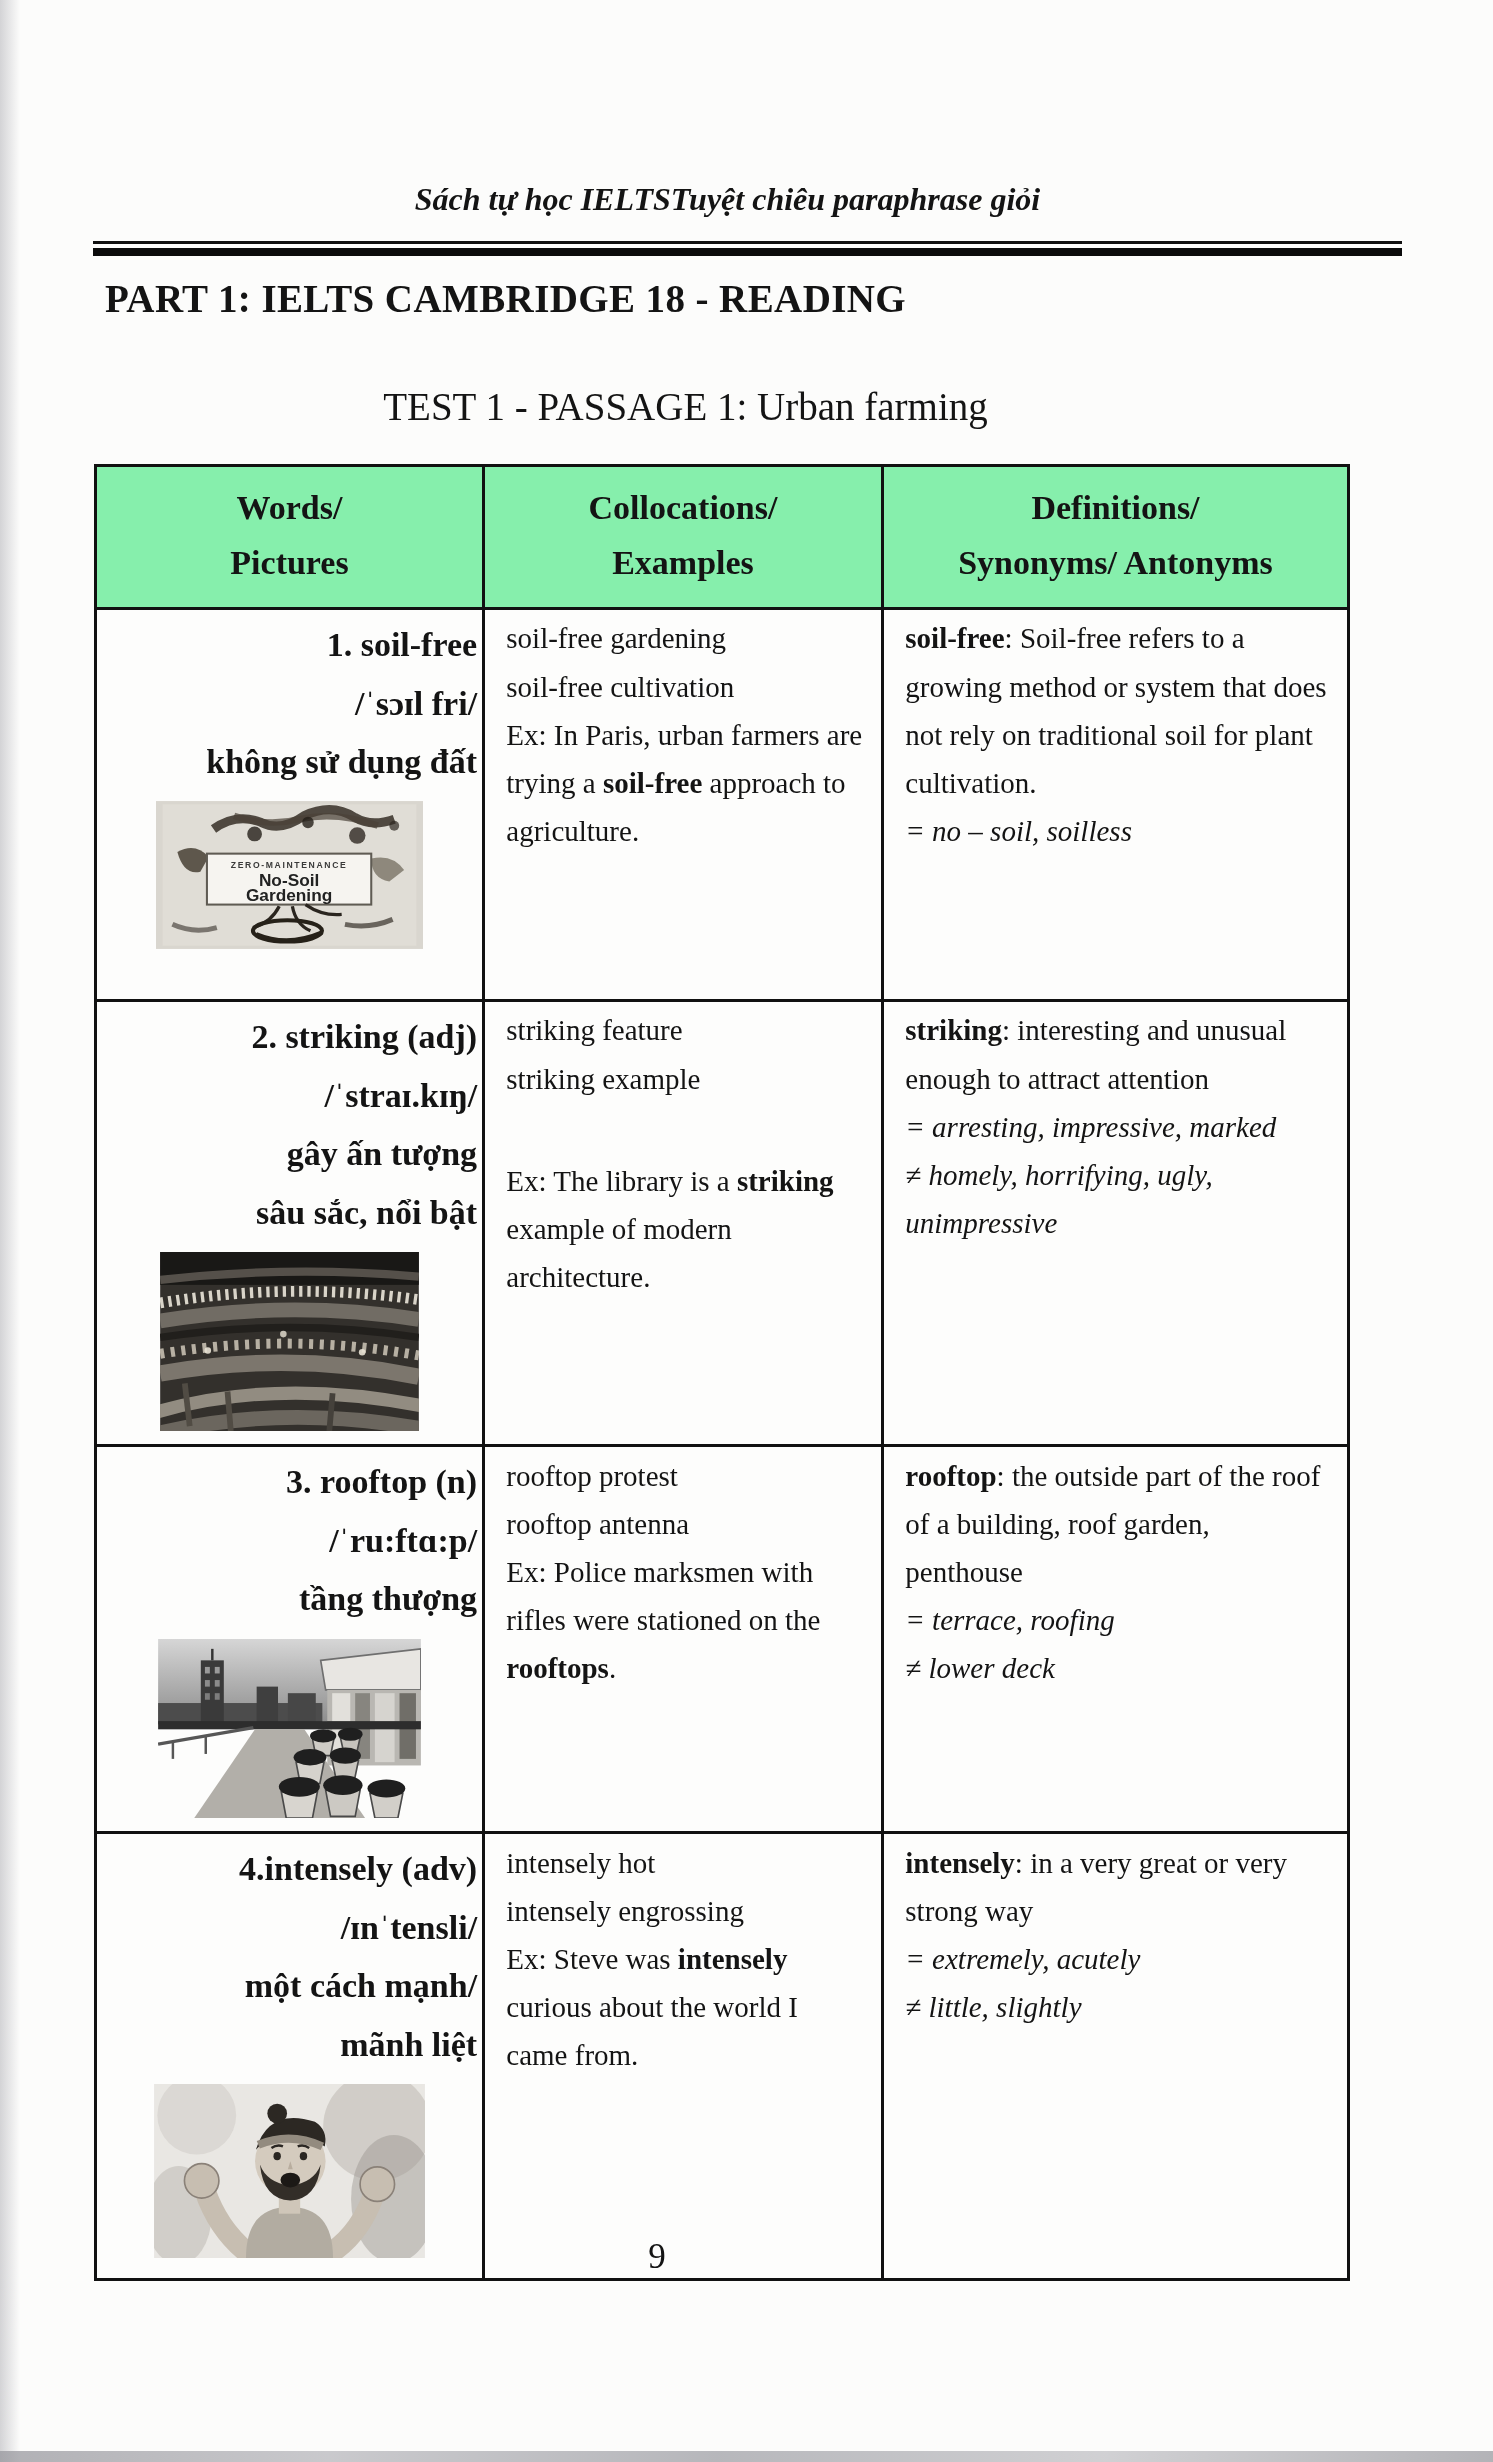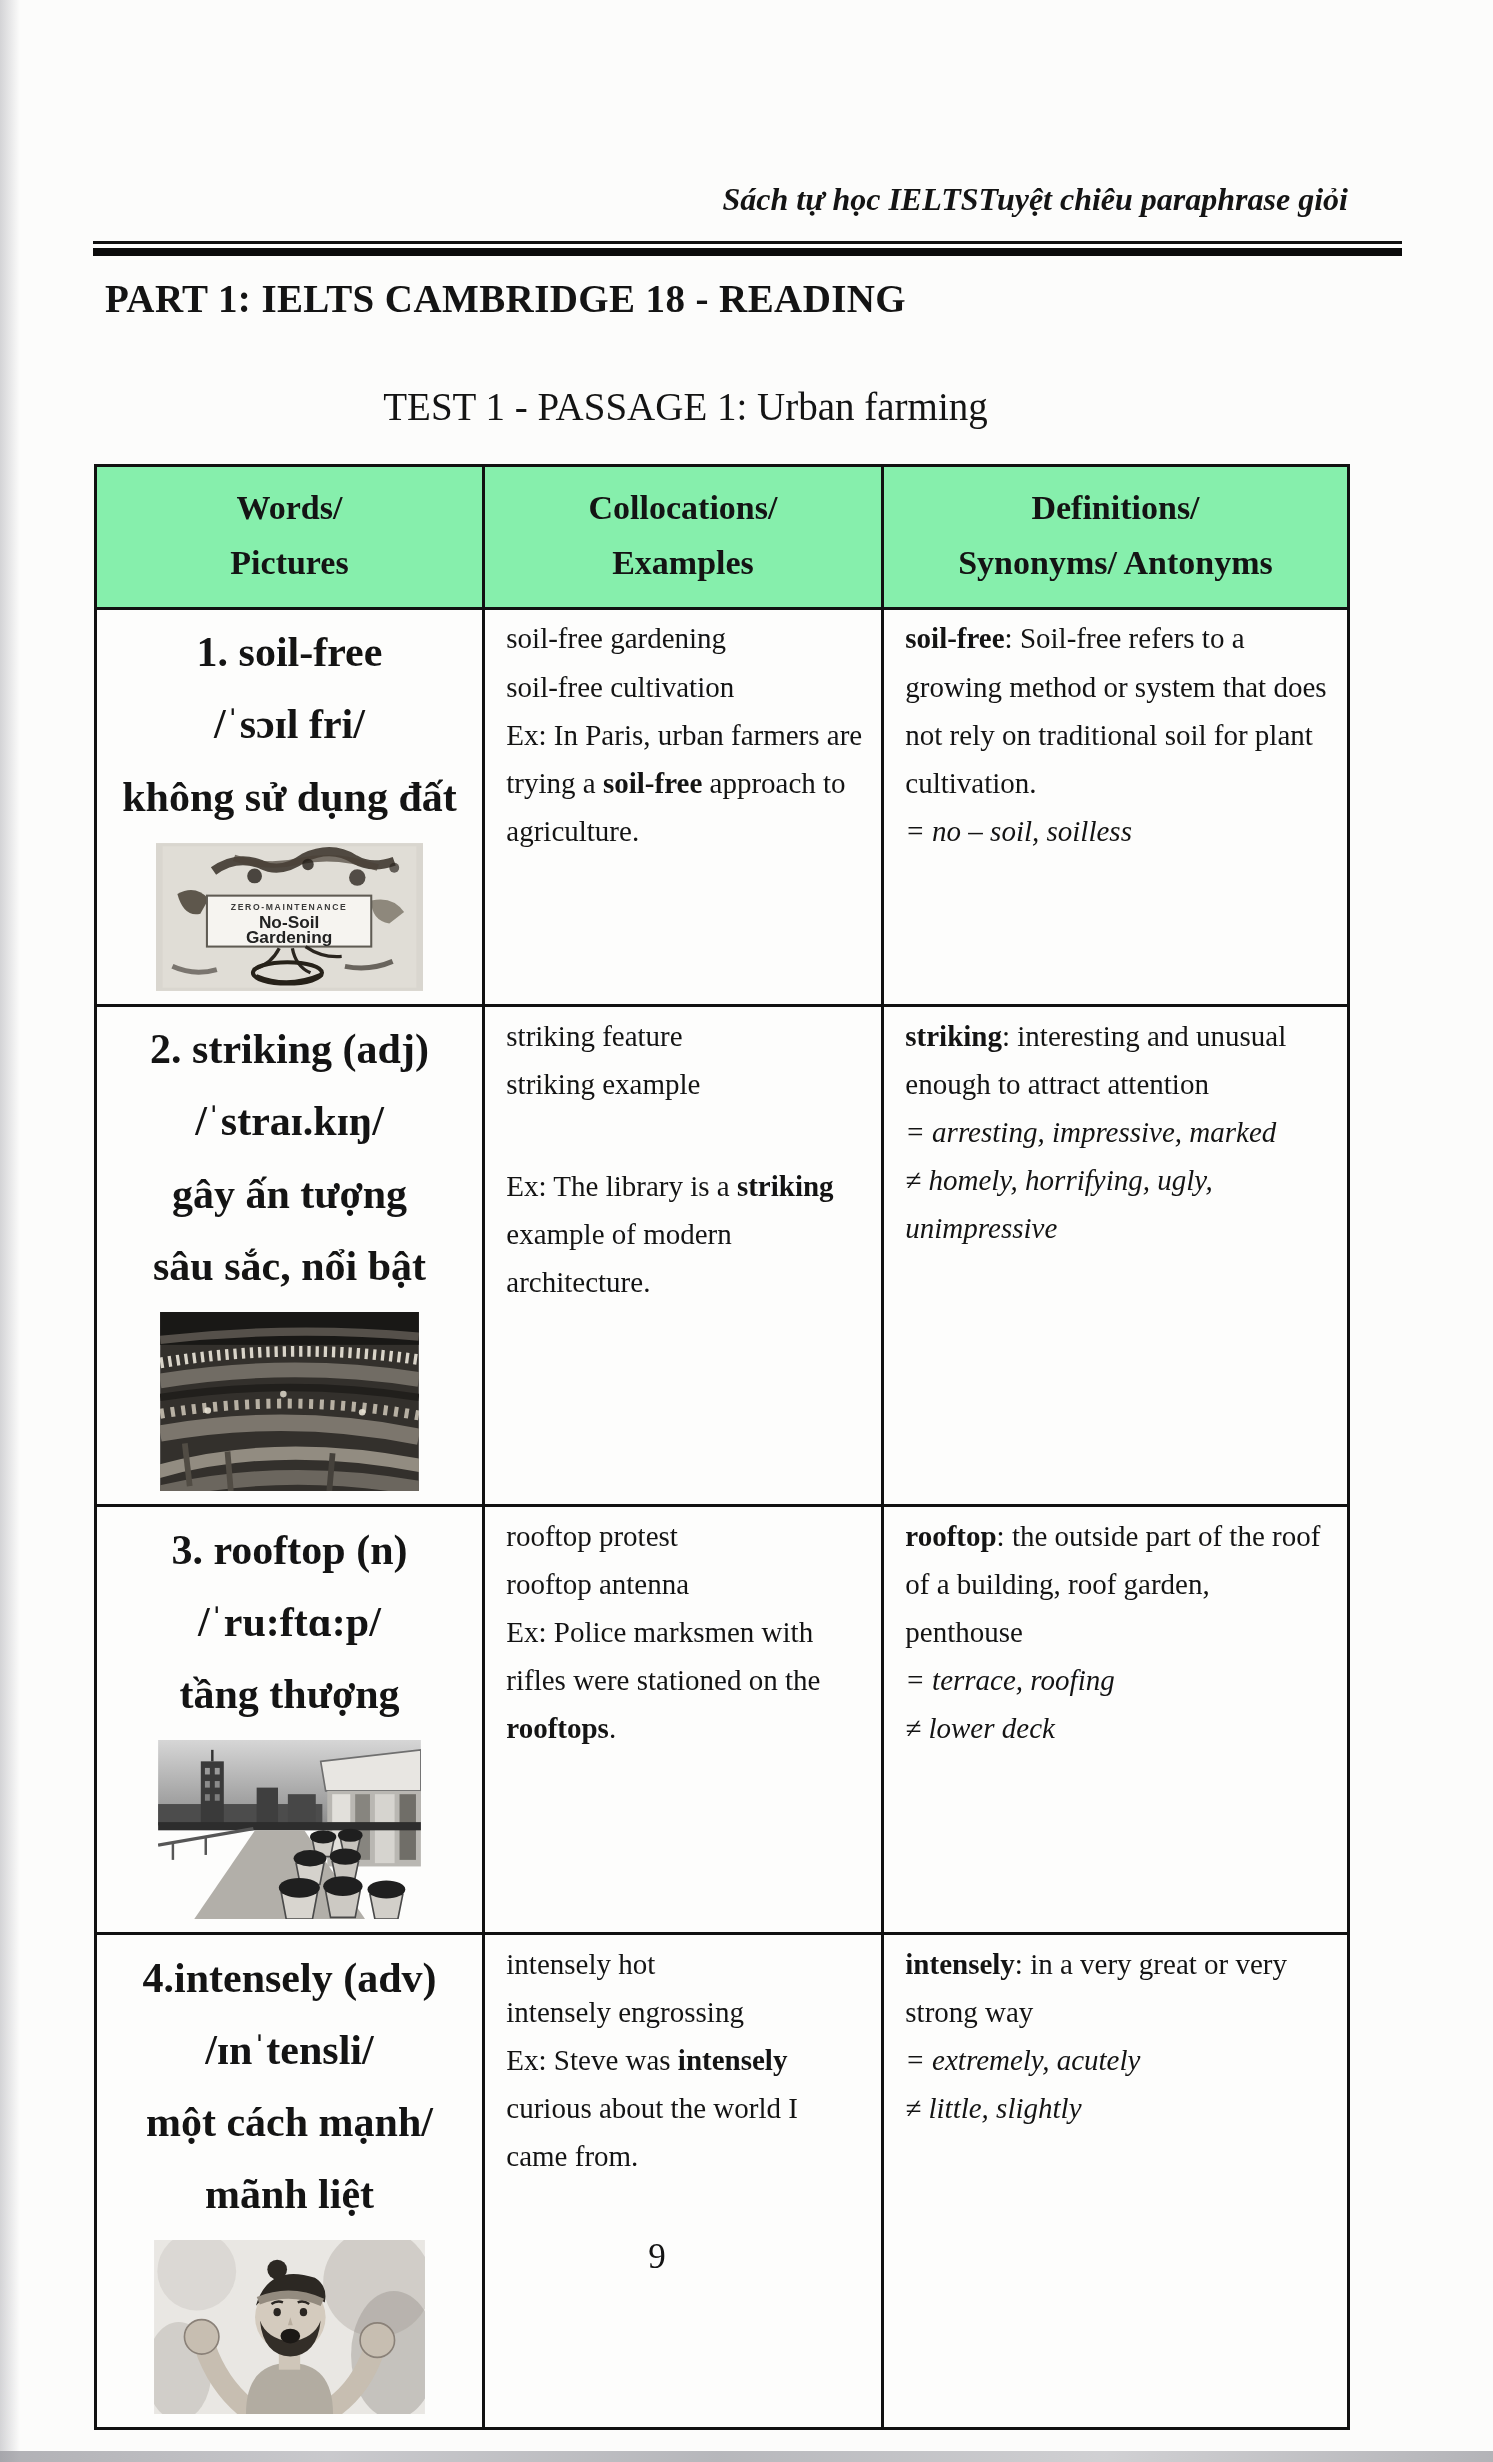--- a/index.html
+++ b/index.html
@@ -6,39 +6,39 @@
   body{
     width:1493px;height:2462px;position:relative;overflow:hidden;
     background:#fcfcfb;color:#141414;
     font-family:"Liberation Serif","DejaVu Serif",serif;
   }
   .scan-left{position:absolute;left:0;top:0;bottom:0;width:19.7px;
     background:linear-gradient(to right, rgba(150,150,158,.40), rgba(150,150,158,0));pointer-events:none;}
   .scan-bottom{position:absolute;bottom:0;left:0;right:0;height:10.7px;opacity:.75;pointer-events:none;
     background:linear-gradient(to right,#97979d,#b8b8bd 22%,#9fa0a6 48%,#c2c2c6 74%,#9b9ba1);}
   .page-header{position:absolute;top:181px;left:107px;width:1241px;
-    display:flex;justify-content:flex-end;align-items:baseline;
+    display:flex;justify-content:center;align-items:baseline;
     font-size:32px;font-weight:bold;font-style:italic;}
   .double-rule{position:absolute;top:241px;left:93px;width:1309px;border-top:3.3px solid #101010;}
   .double-rule::after{content:"";display:block;margin-top:4.1px;height:8.2px;background:#0b0b0b;}
   .title{position:absolute;top:276px;left:105px;font-size:39px;font-weight:bold;letter-spacing:0.4px;}
   .subtitle{position:absolute;top:384px;left:0;width:1371px;text-align:center;font-size:39px;font-weight:normal;}
   table.vocab{position:absolute;top:464px;left:94px;width:1253px;
     border-collapse:collapse;table-layout:fixed;}
   table.vocab th,table.vocab td{border:3.3px solid #111;}
   table.vocab thead th{background:#86efac;font-size:34px;font-weight:bold;
     padding:13px 3.3px 16.4px;text-align:center;vertical-align:middle;}
   table.vocab thead th div{line-height:1.62;}
   table.vocab tbody td{vertical-align:top;background:#fdfdfc;}
   tbody tr:nth-child(1){height:392px;}
   tbody tr:nth-child(2){height:425px;}
   tbody tr:nth-child(3){height:373px;}
   tbody tr:nth-child(4){height:447px;}
   .word-cell{text-align:center;padding:6.6px 4.9px 13px;font-weight:bold;}
-  .wline{font-size:42px;line-height:1.72;}
+  .wline{font-size:34px;line-height:1.72;text-align:right;}
   .img-wrap{margin:9.8px auto 0;line-height:0;}
   .text-cell{padding:4.9px 16.4px 6.6px 21.3px;font-size:29px;line-height:1.66;}
   .cell-par{margin:0;}
   .cell-par.gap{margin-top:54px;}
   .cell-par .b{font-weight:bold;}
   .cell-par .i{font-style:italic;}
   .page-number{position:absolute;top:2237px;left:639px;width:36px;text-align:center;font-size:35px;}
   svg text{font-family:"Liberation Sans","DejaVu Sans",sans-serif;}
 </style>
 </head>

